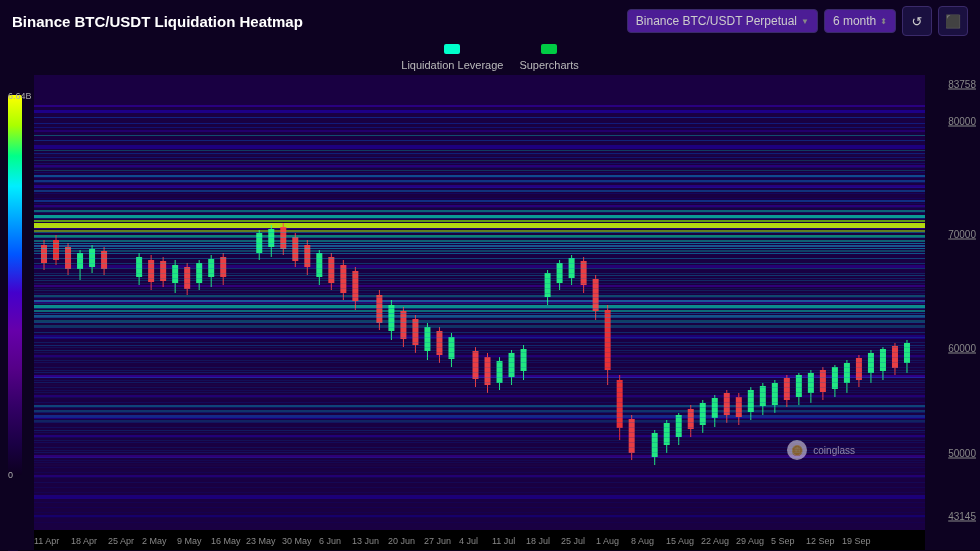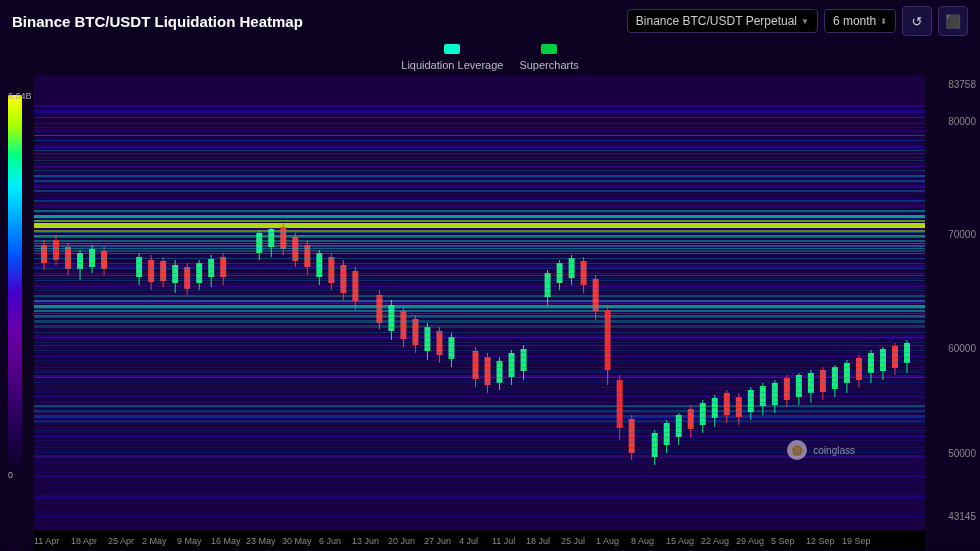--- a/index.html
+++ b/index.html
@@ -28,21 +28,21 @@
     }
     .header-controls {
       display: flex;
       align-items: center;
       gap: 6px;
     }
     .dropdown {
       display: flex;
       align-items: center;
       gap: 4px;
-      background: #000000;
+      background: #4c1d95;
       border: 1px solid #3a2a6a;
       border-radius: 4px;
       padding: 4px 8px;
       font-size: 12px;
       color: #ccc;
       cursor: pointer;
     }
     .dropdown .arrow {
       font-size: 8px;
       color: #888;
@@ -151,20 +151,21 @@
       position: relative;
       font-size: 10px;
       color: #888;
     }
     .price-label {
       position: absolute;
       right: 4px;
       transform: translateY(-50%);
       font-size: 10px;
       color: #888;
+      text-decoration: underline;
     }
 
     
     .minimap-area {
       height: 52px;
       background: #0a0018;
       margin: 0;
       position: relative;
       display: flex;
       align-items: center;

